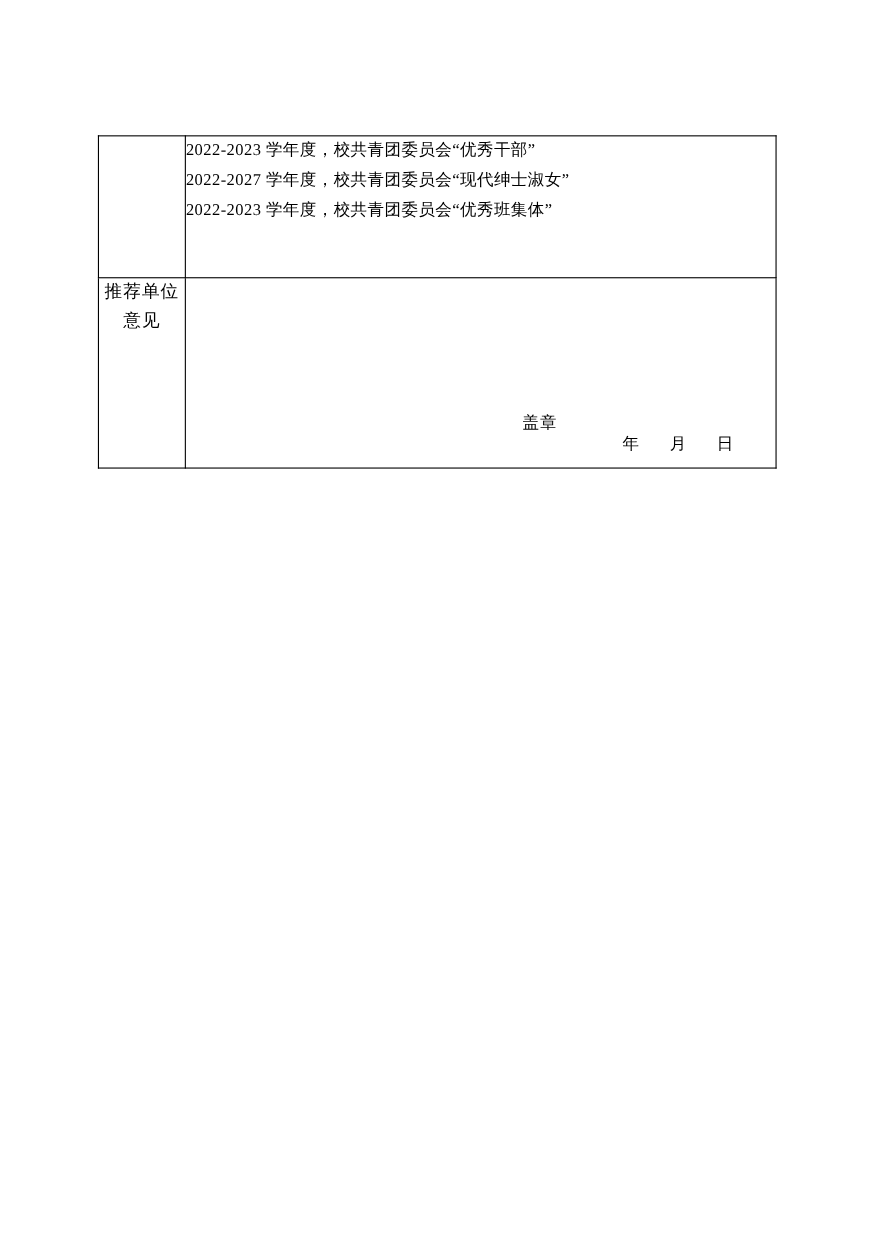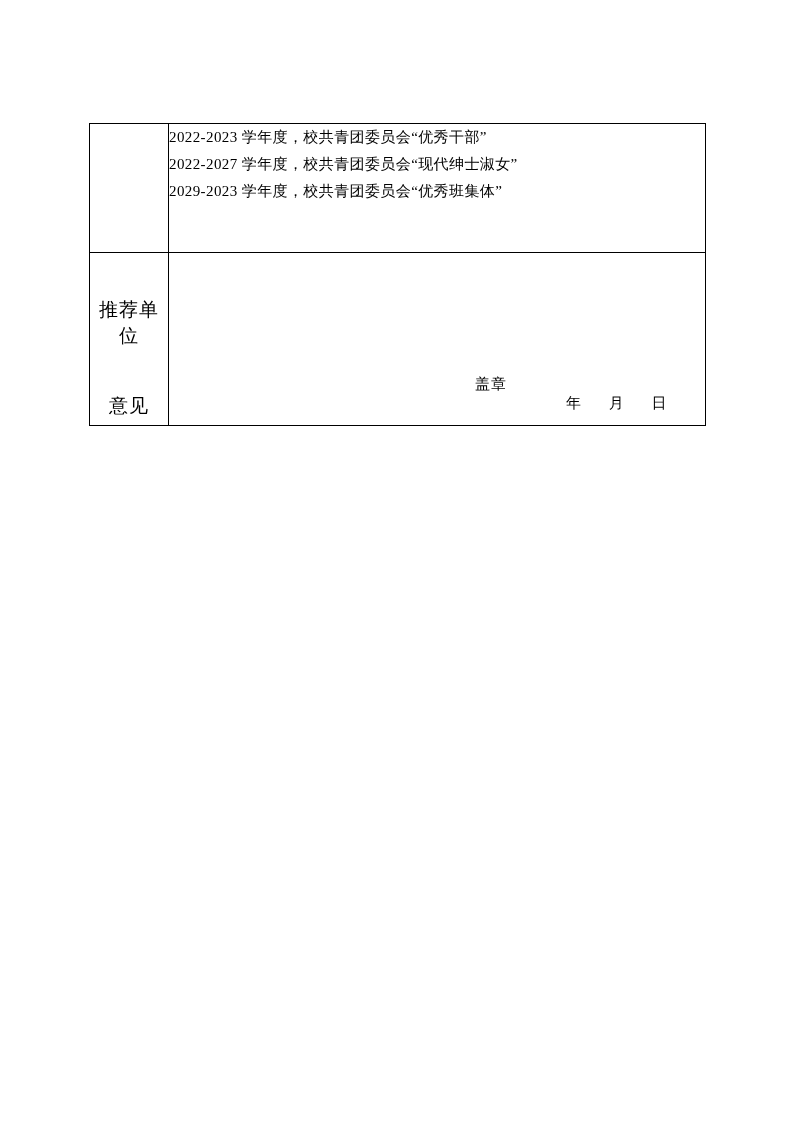--- a/index.html
+++ b/index.html
@@ -52,24 +52,23 @@
     white-space: nowrap;
     letter-spacing: 0.4px;
   }
   
   .opinion-label-cell {
     height: 172px;
     text-align: center;
     vertical-align: middle;
   }
   .opinion-label {
-    font-size: 19px;
+    font-size: 16px;
     line-height: 26px;
     letter-spacing: 1px;
-    margin-top: 44px;
   }
   .opinion-content-cell {
     height: 172px;
     position: relative;
   }
   .signature-row {
     position: absolute;
     left: 0;
     right: 0;
     bottom: 12px;
@@ -97,21 +96,21 @@
 <body>
 
 <div class="page">
   <table class="form-table">
     <tbody>
       <tr>
         <td class="col-label empty-label-cell"></td>
         <td class="col-content awards-cell">
           <div class="award-line">2022-2023 学年度，校共青团委员会“优秀干部”</div>
           <div class="award-line">2022-2027 学年度，校共青团委员会“现代绅士淑女”</div>
-          <div class="award-line">2029-2023 学年度，校共青团委员会“优秀班集体”</div>
+          <div class="award-line">2022-2023 学年度，校共青团委员会“优秀班集体”</div>
         </td>
       </tr>
       <tr>
         <td class="col-label opinion-label-cell">
           <div class="opinion-label">推荐单位</div>
           <div class="opinion-label">意见</div>
         </td>
         <td class="col-content opinion-content-cell">
           <div class="signature-row">
             <span class="seal">盖章</span>

